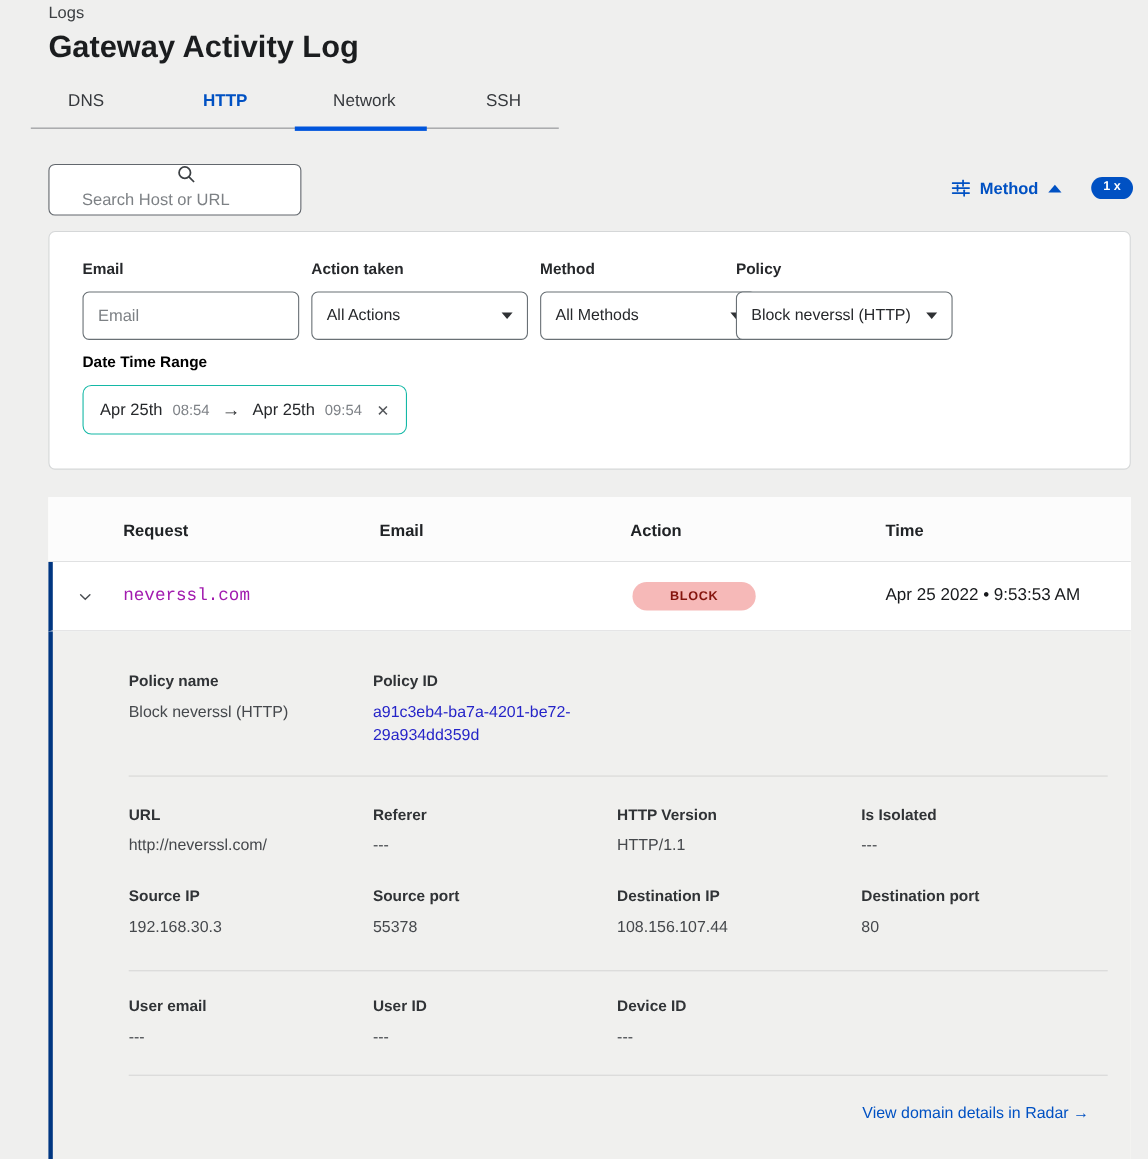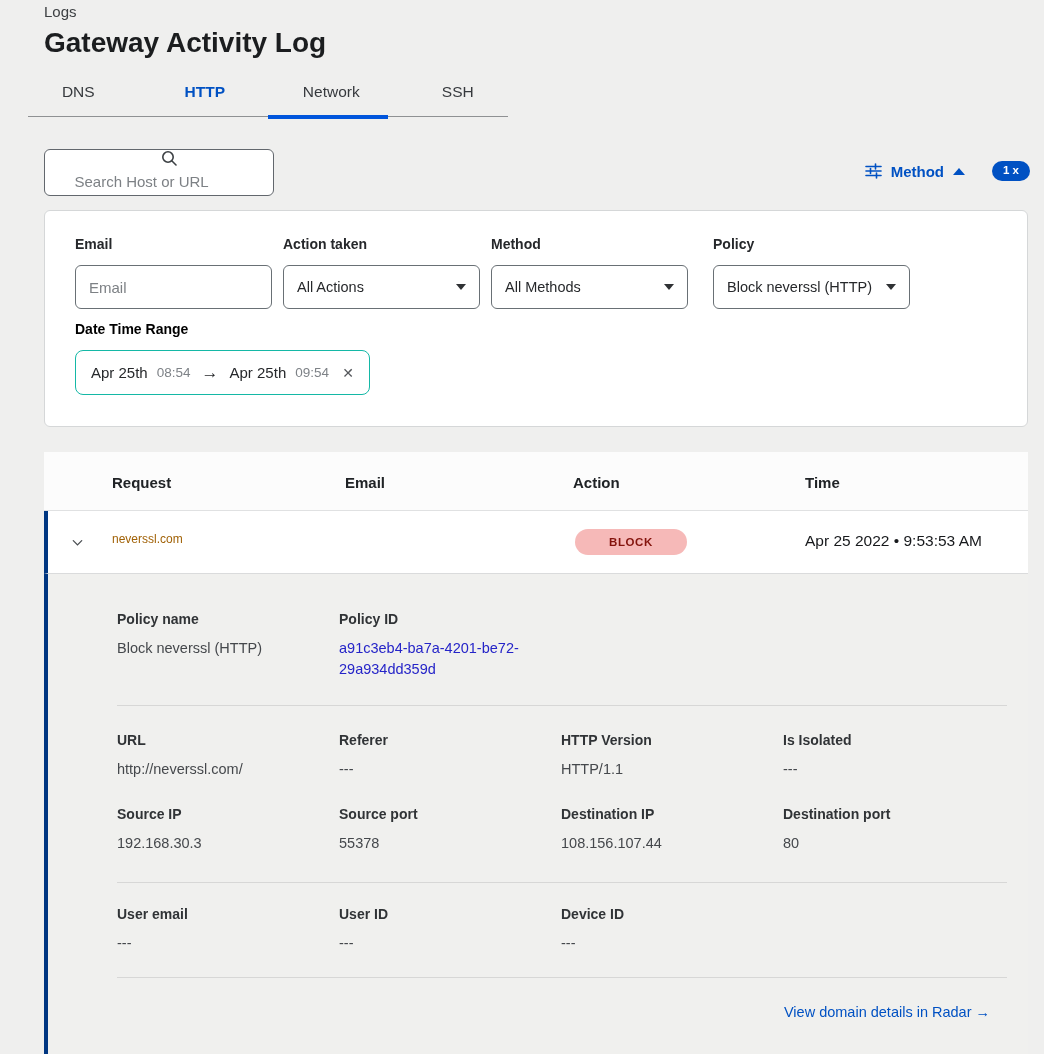--- a/index.html
+++ b/index.html
@@ -27,21 +27,21 @@
   .filter-group { position:absolute; top:160px; right:14px; height:22px; display:flex; align-items:center; gap:9px; }
   .filter-label { color:#0051c3; font-size:15px; font-weight:700; cursor:pointer; }
   .caret-up { width:0; height:0; border-left:6px solid transparent; border-right:6px solid transparent;
     border-bottom:7px solid #0051c3; cursor:pointer; }
   .filter-badge { background:#0051c3; color:#fff; font-size:11.5px; font-weight:700; line-height:1;
     padding:4px 11px 5px; border-radius:10px; cursor:pointer;margin-left:18px; }
   
   .filter-panel { position:absolute; left:44px; top:210px; width:984px; height:217px; background:#fff;
     border:1px solid #d5d7d8; border-radius:6px; }
   .field { position:absolute; top:25px; }
-  .f0{left:30px} .f1{left:238px} .f2{left:446px} .f3{left:668px}
+  .f0{left:30px} .f1{left:238px} .f2{left:446px} .f3{left:624px}
   .field-label { font-size:14px; font-weight:700; color:#26282b; margin-bottom:13px; }
   .text-input, .select-box { width:197px; height:44px; border:1px solid #697075; border-radius:6px; background:#fff; }
   .text-input input { width:100%; height:100%; border:none; outline:none; padding:0 13px; font-size:15px;
     background:transparent; font-family:inherit; color:#333; border-radius:6px; }
   .text-input input::placeholder { color:#7d8185; }
   .select-box { display:flex; align-items:center; justify-content:space-between; padding:0 13px;
     font-size:14.5px; color:#26282b; cursor:pointer; }
   .caret-down { width:0; height:0; border-left:5px solid transparent; border-right:5px solid transparent;
     border-top:6px solid #2f3134; flex:none; margin-left:6px; }
   .dr-label { position:absolute; left:30px; top:110px; font-size:14px; font-weight:700; color:#000000; }
@@ -50,21 +50,21 @@
   .dr-date { color:#26282b; } .dr-time { color:#7e8287; font-size:13.5px; }
   .dr-arrow { font-size:17px; color:#26282b; margin:0 2px; }
   .dr-clear { margin-left:auto; color:#54575b; font-size:14px; cursor:pointer; }
   
   .table-card { position:absolute; left:44px; top:452px; width:984px; bottom:0; background:#fff; }
   .thead { position:relative; height:59px; background:#fcfcfc; border-bottom:1px solid #e0e1e2; }
   .th { position:absolute; top:22px; font-size:15px; font-weight:700; color:#202326; }
   .th0{left:68px} .th1{left:301px} .th2{left:529px} .th3{left:761px}
   .trow { position:relative; height:63px; background:#fff; border-left:4px solid #003681; border-bottom:1px solid #dadbdc; }
   .chevron { position:absolute; left:22px; top:24px; cursor:pointer; line-height:0; }
-  .req { position:absolute; left:64px; top:21px; font-size:12px; color:#a16207; }
+  .req { position:absolute; left:64px; top:21px; font-size:16px; color:#a21caf;font-family:Liberation Mono, monospace; }
   .row-email { position:absolute; left:297px; top:21px; font-size:15px; color:#17191c; }
   .badge { position:absolute; left:527px; top:18px; width:112px; height:26px; background:#f6b9b8; border-radius:13px;
     color:#84140d; font-size:11.5px; font-weight:700; letter-spacing:0.6px;
     display:flex; align-items:center; justify-content:center; }
   .row-time { position:absolute; left:757px; top:21px; font-size:15.5px; color:#17191c; }
   
   .expanded { position:absolute; top:122px; bottom:0; left:0; right:0; background:#f0f0ee; border-left:4px solid #003681; }
   .sec { position:absolute; left:69px; right:21px; display:flex; }
   .col { width:222px; flex:none; }
   .dlabel { font-size:14px; font-weight:700; color:#303336; }

